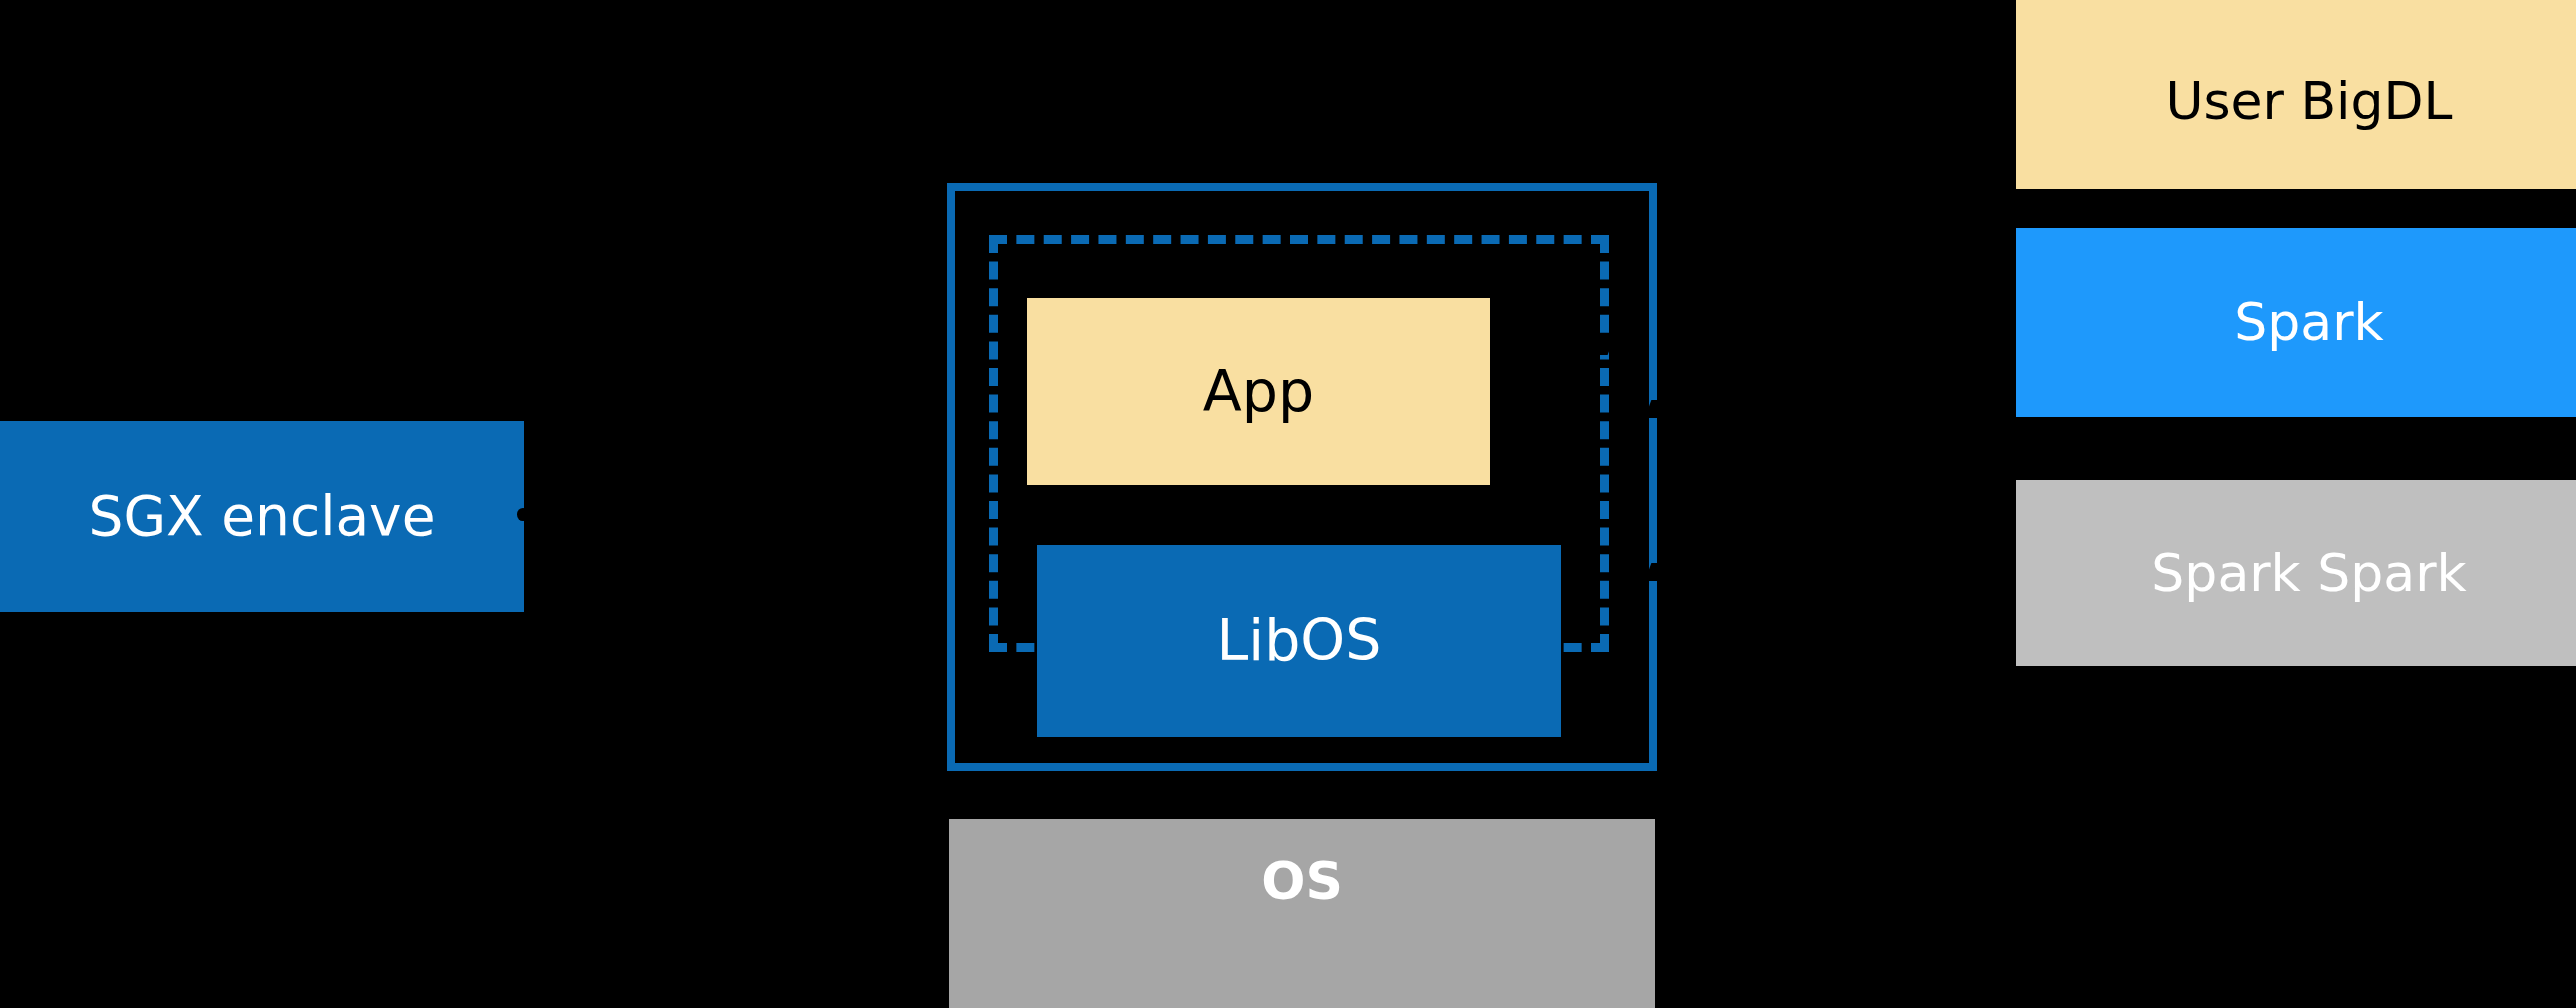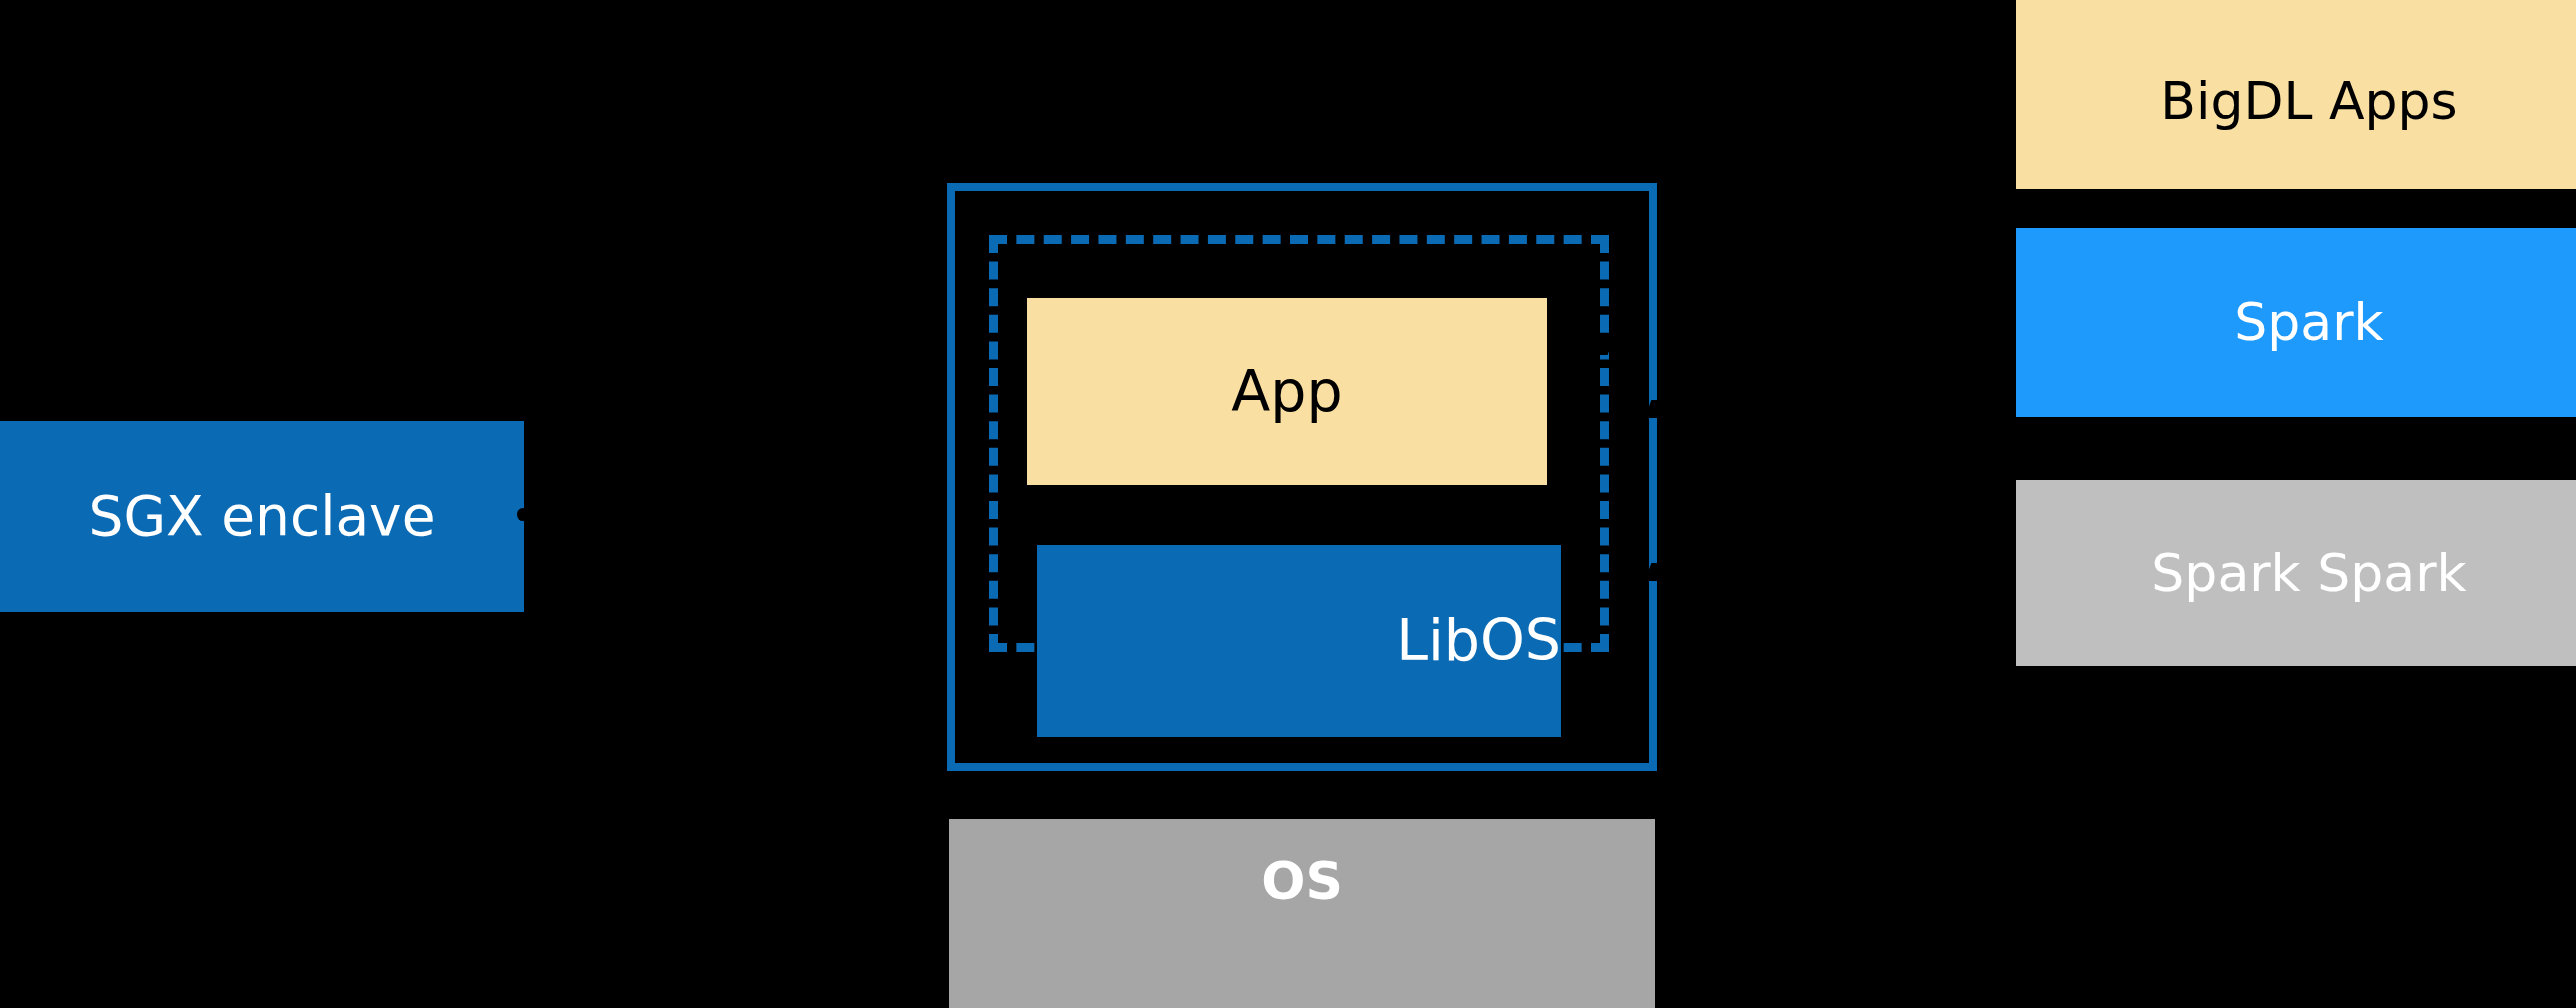--- a/index.html
+++ b/index.html
@@ -88,21 +88,21 @@
     position: absolute;
     background: #000000;
     transform: skewX(-22deg);
   }
   #dash-nick-1 { left: 1597px; top: 333px; width: 15px; height: 22px; }
 
   
   #app-box {
     left: 1027px;
     top: 298px;
-    width: 520px;
+    width: 463px;
     height: 187px;
     background: #f9dfa1;
     color: #000000;
     font-size: 57px;
     text-align: right;
   }
   #app-connector-dot {
     position: absolute;
     left: 1548px;
     top: 385px;
@@ -114,21 +114,20 @@
 
   
   #libos-box {
     left: 1037px;
     top: 545px;
     width: 524px;
     height: 192px;
     background: #0a6ab4;
     color: #ffffff;
     font-size: 57px;
-    justify-content: flex-end;
   }
 
   
   #os-box {
     left: 949px;
     top: 819px;
     width: 706px;
     height: 214px;
     background: #a6a6a6;
     color: #ffffff;
@@ -189,21 +188,21 @@
 
   <div class="box" id="libos-box">
     <span class="box-label">LibOS</span>
   </div>
 
   <div class="box" id="os-box">
     <span class="box-label">OS</span>
   </div>
 
   <div class="box stack-box" id="user-apps-box">
-    <span class="box-label">BigDL Apps</span>
+    <span class="box-label">User BigDL</span>
   </div>
 
   <div class="box stack-box" id="bigdl-box">
     <span class="box-label">Spark</span>
   </div>
 
   <div class="box stack-box" id="apache-spark-box">
     <span class="box-label">Spark Spark</span>
   </div>
 

